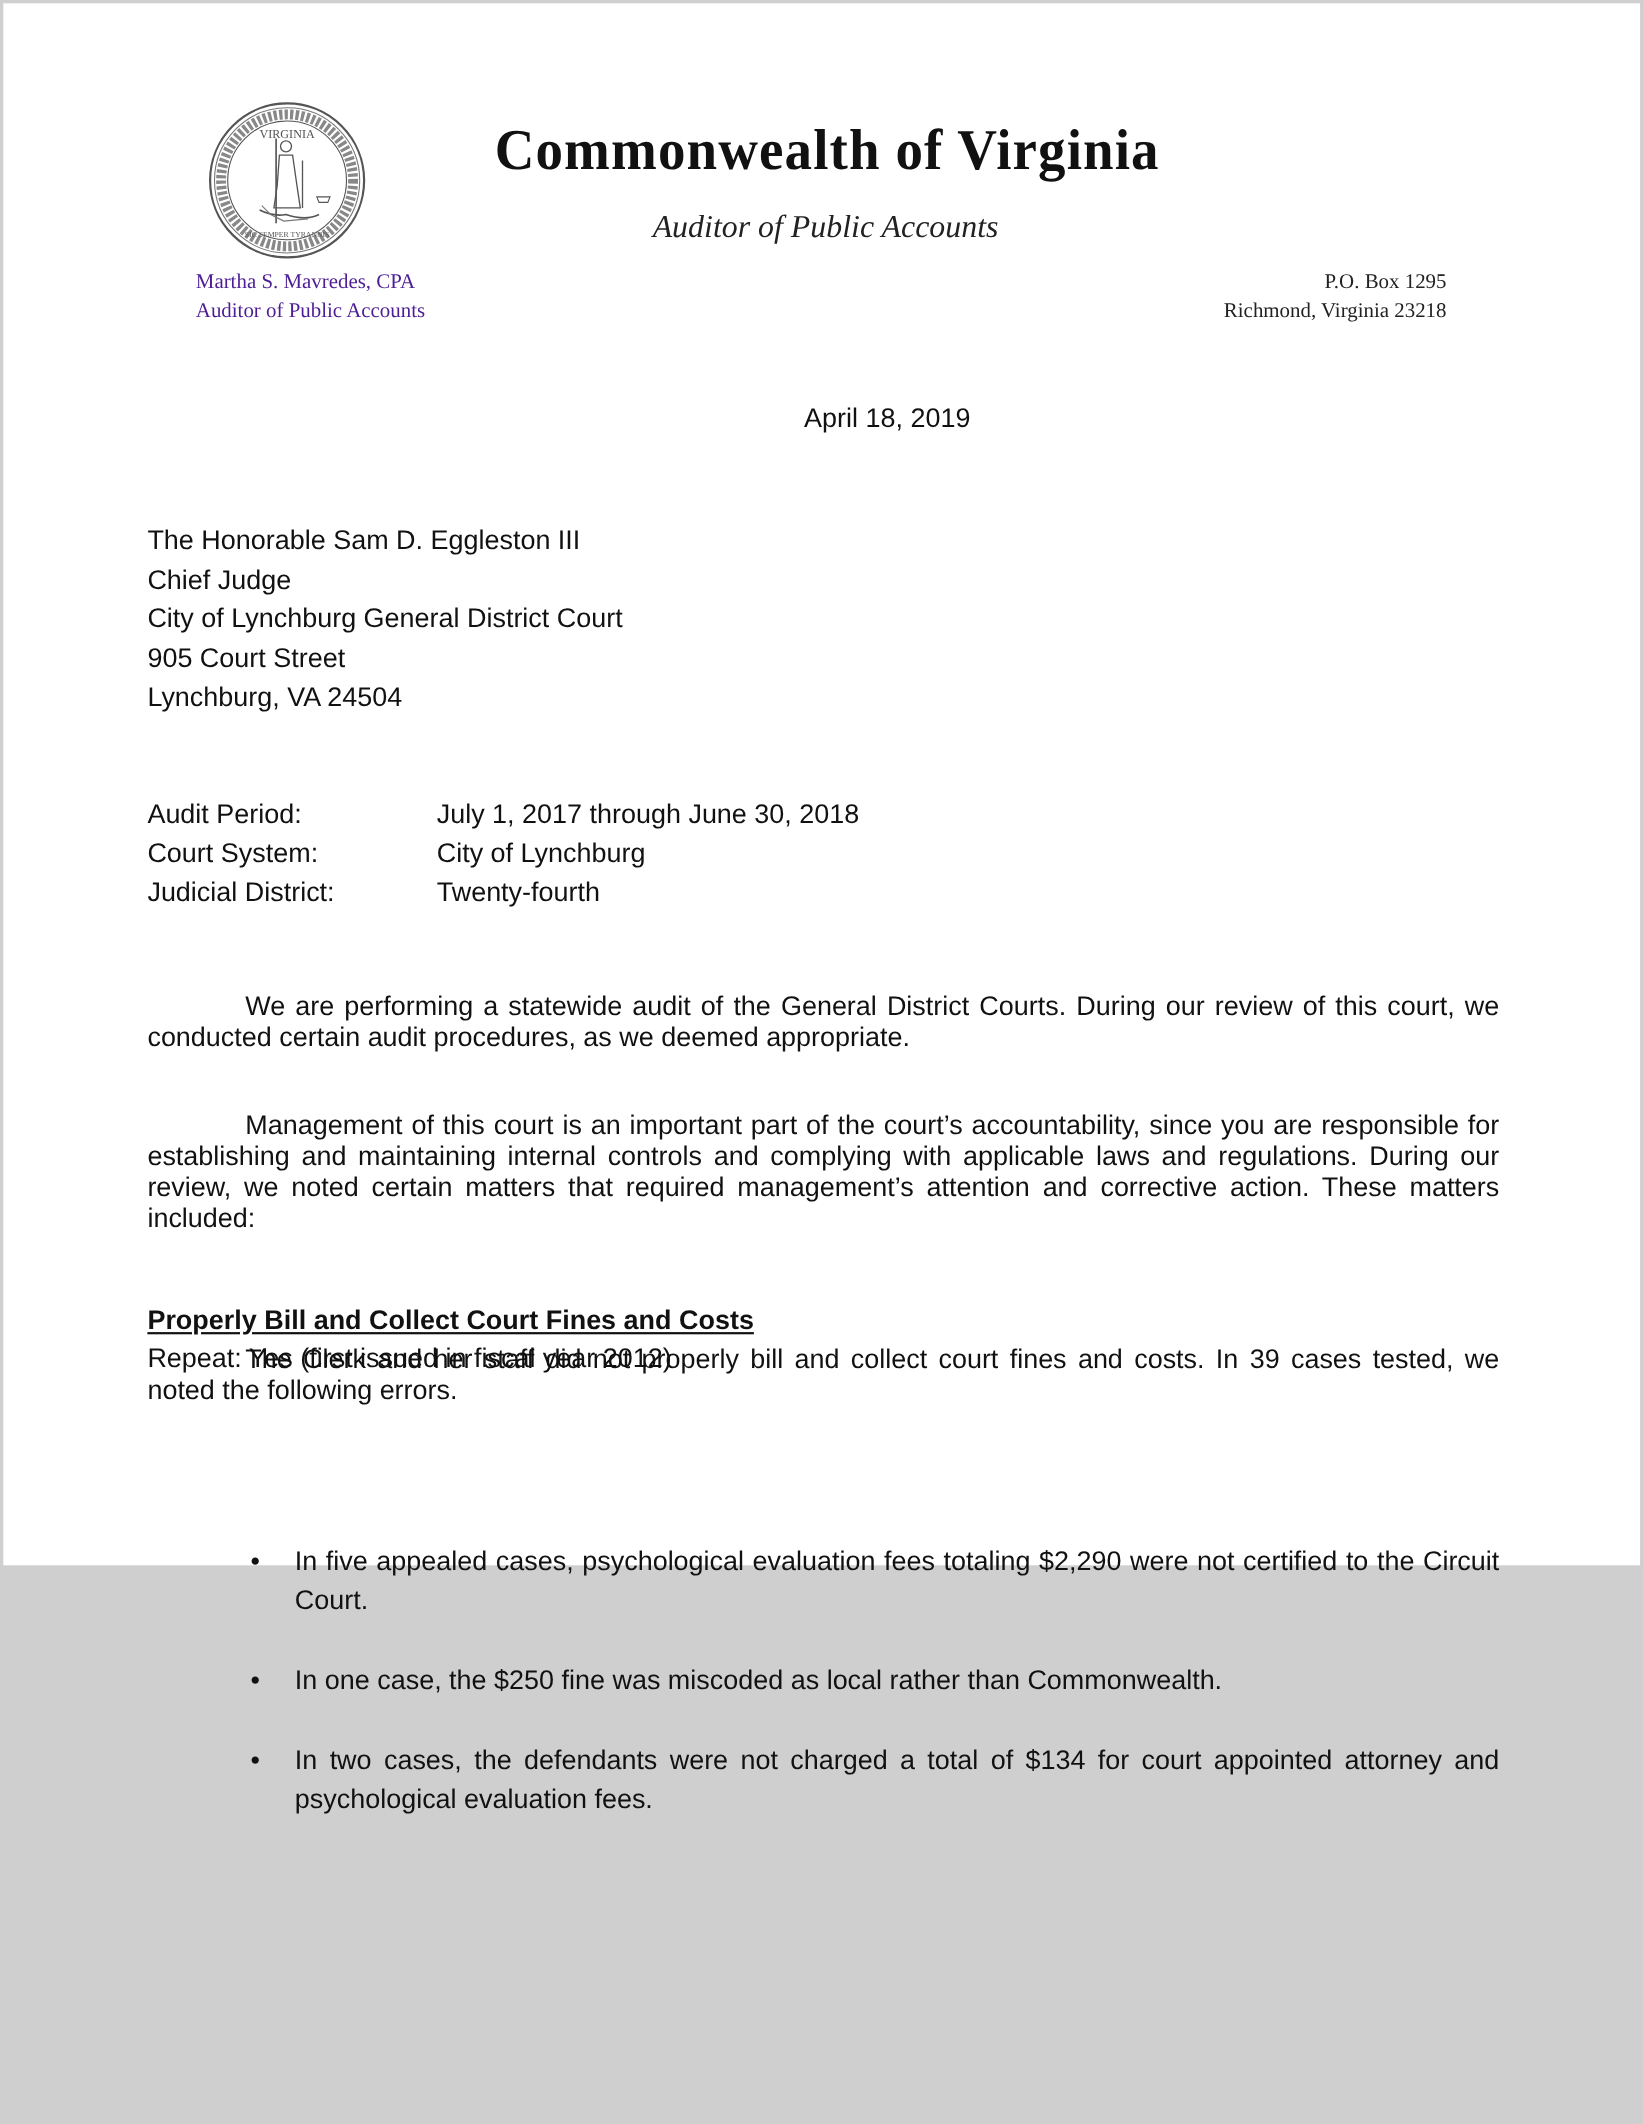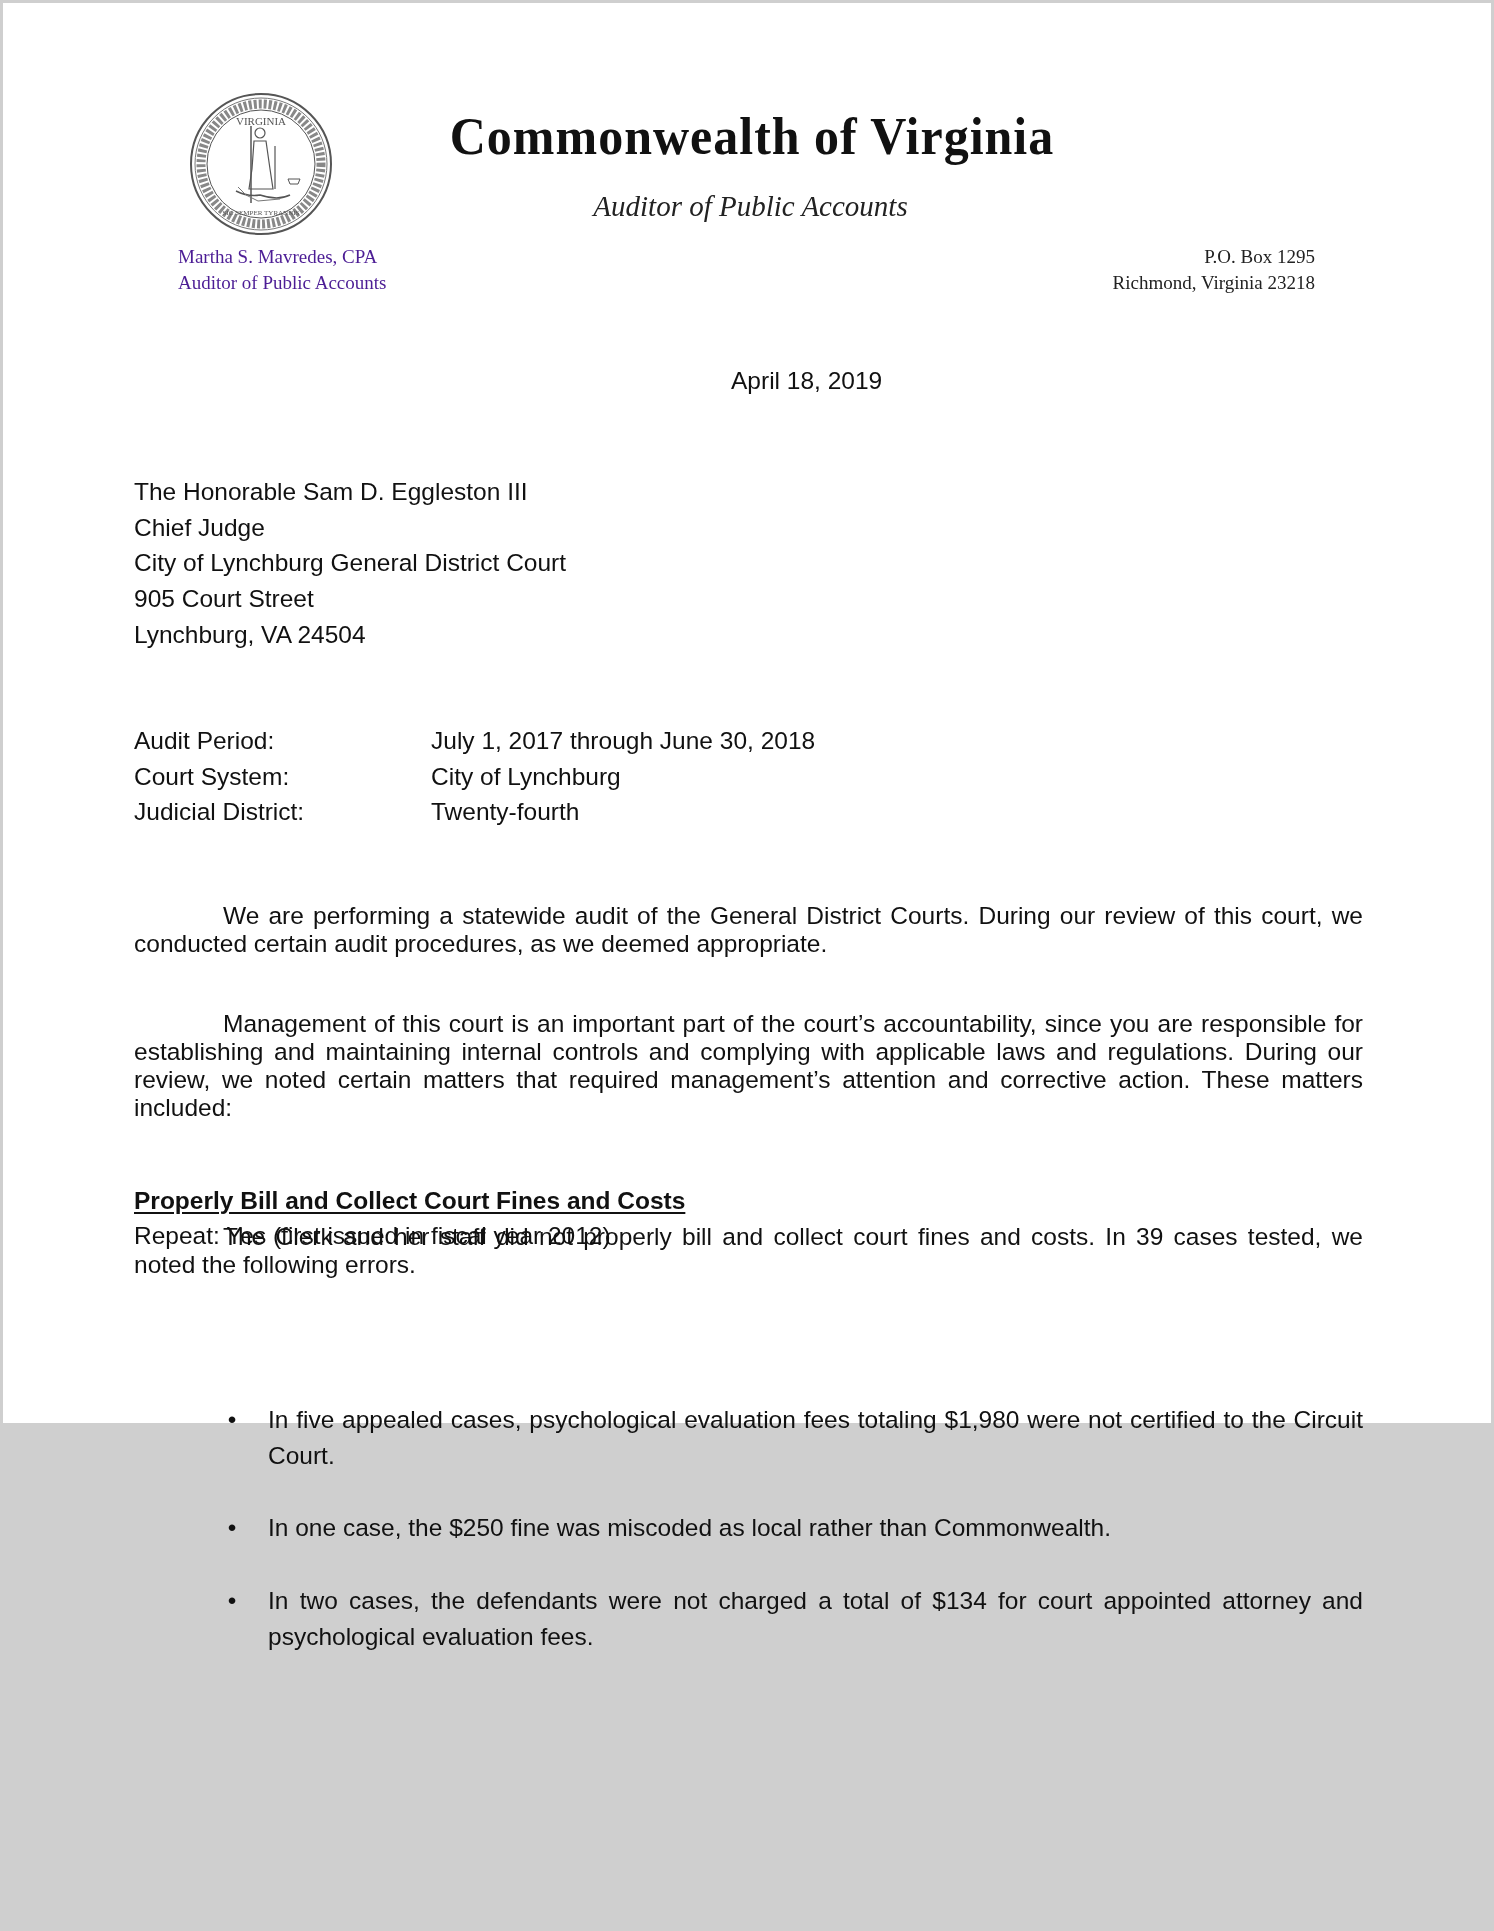--- a/index.html
+++ b/index.html
@@ -27,21 +27,21 @@
     font-size: 29px; font-style: italic; color: #222;
   }
   .lh-left { left: 175px; top: 241px; font-size: 19px; line-height: 26px; color: #4c1d95; }
   .lh-right { right: 176px; top: 241px; font-size: 19px; line-height: 26px; text-align: right; color: #222; }
 
   .body-text { font-size: 24.5px; color: #111; }
   .date { left: 728px; top: 364px; }
   .addr { left: 131px; top: 471px; line-height: 35.7px; }
 
   .info { left: 131px; top: 720px; line-height: 35.7px; }
-  .info-row { display: flex; gap: 34px; }
+  .info-row { display: flex; }
   .info-label { width: 263px; }
 
   .para {
     position: absolute; left: 131px; width: 1229px; line-height: 28px;
     text-align: justify; text-align-last: left; font-size: 24.5px;
   }
   .para .indent { display: inline-block; width: 89px; }
   .p1 { top: 899px; }
   .p2 { top: 1007px; }
   .heading { left: 131px; top: 1184px; font-weight: bold; text-decoration: underline; text-underline-offset: 3px; }
@@ -123,21 +123,21 @@
   <div class="para sans p1"><span class="indent"></span><span>We are performing a statewide audit of the General District Courts.  During our review of this court, we conducted certain audit procedures, as we deemed appropriate.</span></div>
   <div class="para sans p2"><span class="indent"></span><span>Management of this court is an important part of the court’s accountability, since you are responsible for establishing and maintaining internal controls and complying with applicable laws and regulations.  During our review, we noted certain matters that required management’s attention and corrective action.  These matters included:</span></div>
 
   <div class="abs sans body-text heading">Properly Bill and Collect Court Fines and Costs</div>
   <div class="abs sans body-text repeat">Repeat: Yes (first issued in fiscal year 2012)</div>
 
   <div class="para sans p3"><span class="indent"></span><span>The Clerk and her staff did not properly bill and collect court fines and costs.  In 39 cases tested, we noted the following errors.</span></div>
 
   <div class="bullet sans b1">
     <span class="dot">•</span>
-    <span class="btext">In five appealed cases, psychological evaluation fees totaling $1,980 were not certified to the Circuit Court.</span>
+    <span class="btext">In five appealed cases, psychological evaluation fees totaling $2,290 were not certified to the Circuit Court.</span>
   </div>
   <div class="bullet sans b2">
     <span class="dot">•</span>
     <span class="btext">In one case, the $250 fine was miscoded as local rather than Commonwealth.</span>
   </div>
   <div class="bullet sans b3">
     <span class="dot">•</span>
     <span class="btext">In two cases, the defendants were not charged a total of $134 for court appointed attorney and psychological evaluation fees.</span>
   </div>
 

